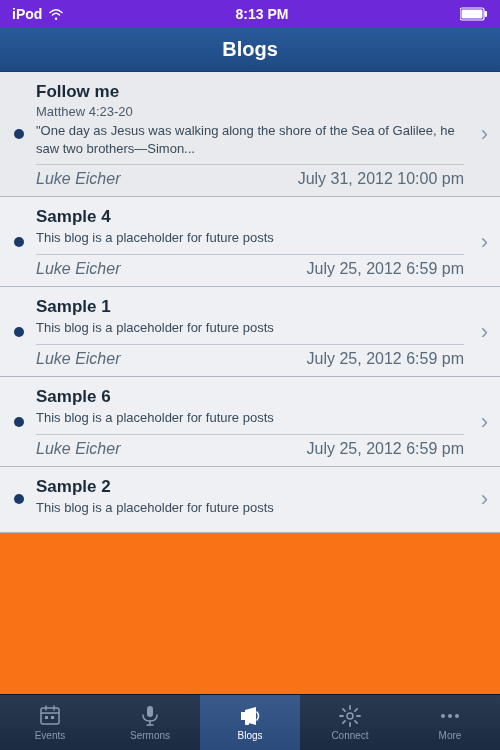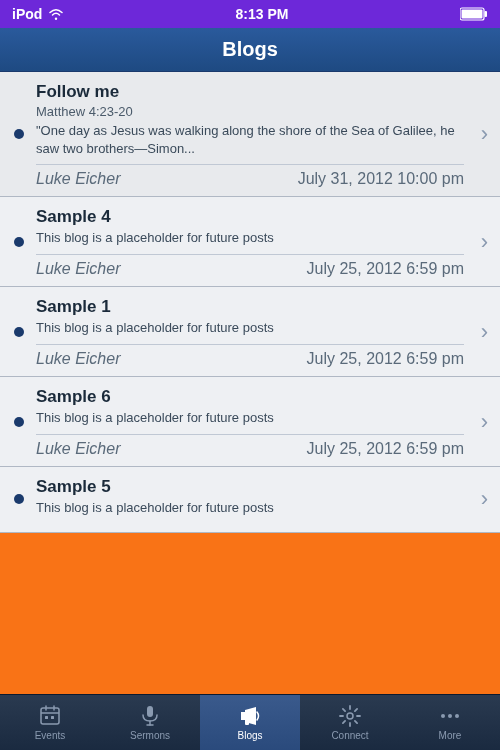--- a/index.html
+++ b/index.html
@@ -242,21 +242,21 @@
   <div class="blog-item">
     <div class="blog-title">Sample 6</div>
     <div class="blog-excerpt">This blog is a placeholder for future posts</div>
     <div class="blog-meta">
       <span class="blog-author">Luke Eicher</span>
       <span class="blog-date">July 25, 2012 6:59 pm</span>
     </div>
   </div>
 
   <div class="blog-item" style="min-height:60px; overflow:hidden;">
-    <div class="blog-title">Sample 5</div>
+    <div class="blog-title">Sample 2</div>
     <div class="blog-excerpt">This blog is a placeholder for future posts</div>
   </div>
 
 </div>
 
 <div class="tab-bar">
 
   <div class="tab-item">
     <svg class="tab-svg" viewBox="0 0 24 24">
       <rect x="3" y="4" width="18" height="16" rx="2" stroke-width="1.5" stroke="currentColor" fill="none" style="stroke:#8a9ab0;fill:none;"></rect>

